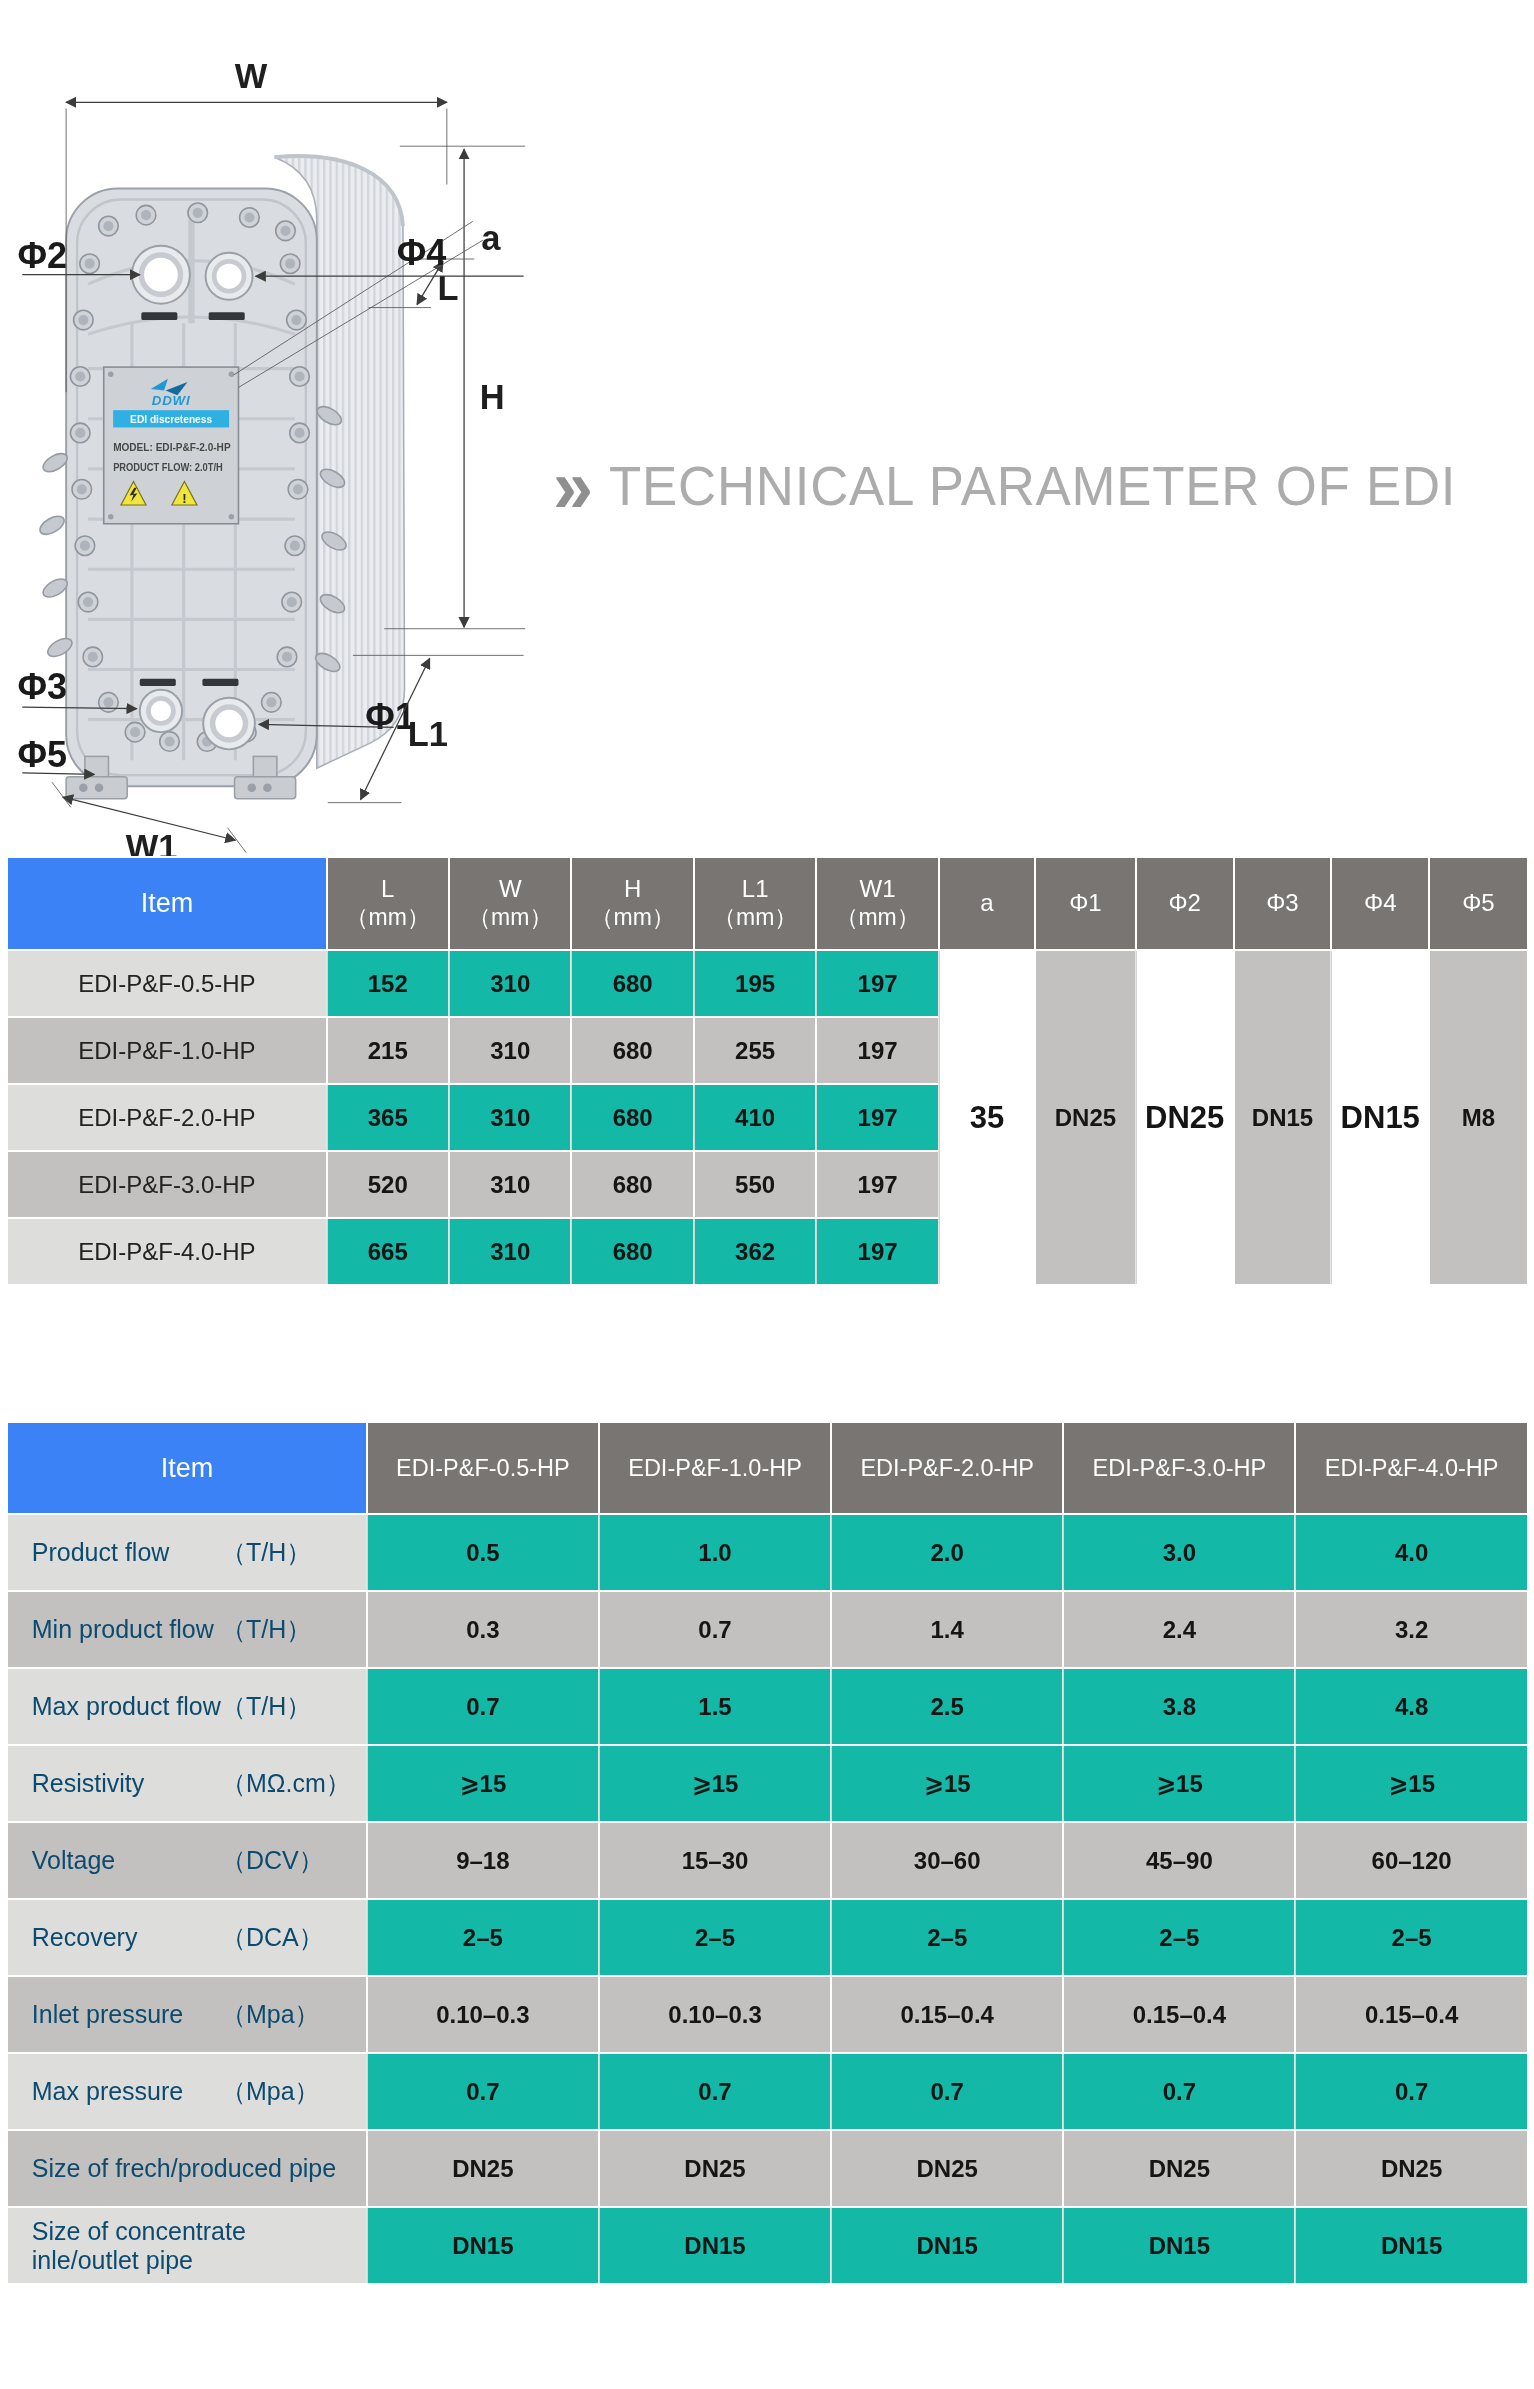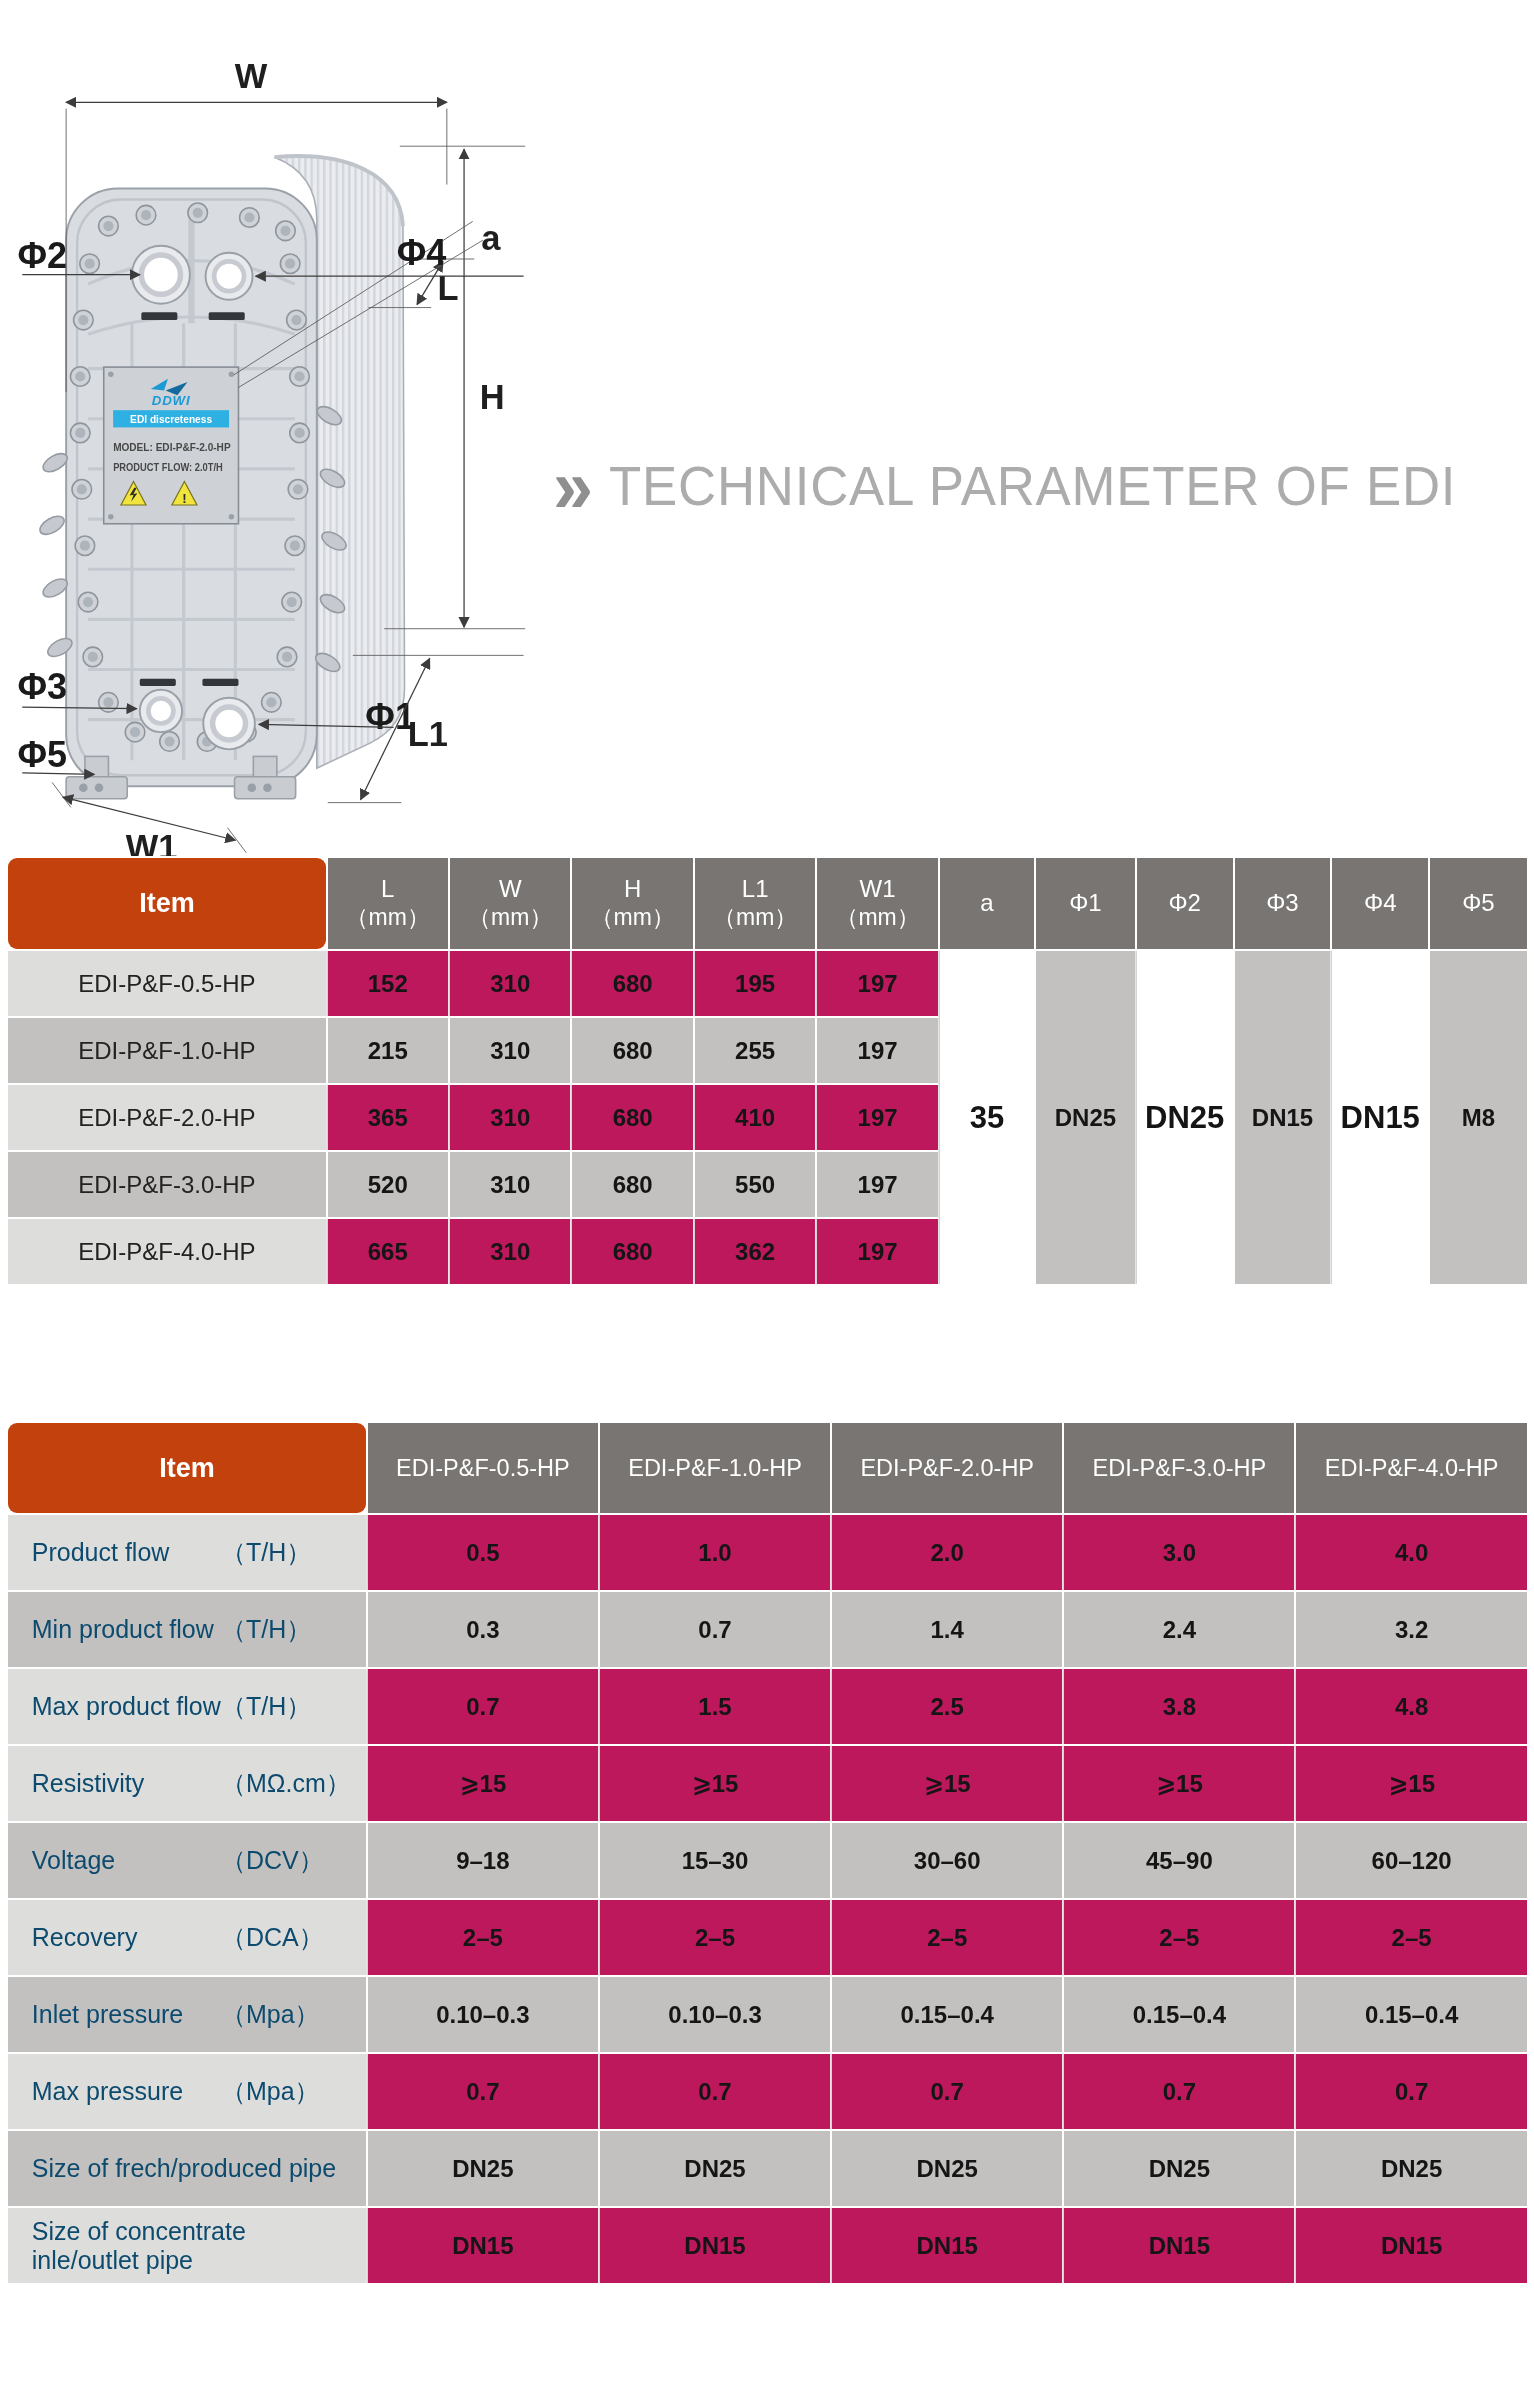--- a/index.html
+++ b/index.html
@@ -18,28 +18,28 @@
   .svgtxt{font-family:"Liberation Sans","DejaVu Sans",sans-serif;}
   .dim-label{font-size:44px;font-weight:600;fill:#1f1f1f;}
   .phi-label{font-size:46px;font-weight:700;fill:#1a1a1a;}
   .dimline{stroke:#3c3c3c;stroke-width:1.6;fill:none;}
   .extline{stroke:#5a5a5a;stroke-width:1.1;fill:none;}
 
   
   .sheet{position:absolute;left:6.3px;right:6.3px;}
   table{border-collapse:separate;border-spacing:2.3px;width:100%;table-layout:fixed;background:#fff;}
   th,td{overflow:hidden;}
-  th.item-h{background:#c2410c;color:#fff;font-size:27px;font-weight:700;text-align:center;border-radius:9px;}
+  th.item-h{background:#3b82f6;color:#fff;font-size:27px;font-weight:400;text-align:center;}
   th.col-h{background:#787572;color:#fff;font-weight:400;text-align:center;vertical-align:middle;}
   .h-main{font-size:24px;line-height:1.2;}
   .h-unit{font-size:23px;line-height:1.2;}
   td{vertical-align:middle;}
   td.val{font-weight:700;font-size:24px;text-align:center;color:#151515;}
   tr.lt td.item-cell{background:#dddddc;}
-  tr.lt td.val{background:#be185d;box-shadow:-1.6px 0 0 #d4d4d2;}
+  tr.lt td.val{background:#14b8a6;box-shadow:-1.6px 0 0 #d4d4d2;}
   tr.dk td{background:#c2c1bf;}
   td.m-w{background:#ffffff;box-shadow:-1.6px 0 0 #d4d4d2;font-weight:700;font-size:31px;text-align:center;color:#151515;}
   td.m-g{background:#c2c1bf;font-weight:700;font-size:24px;text-align:center;color:#151515;}
 
   
   .t1 th{height:89px;}
   .t1 td{height:63px;}
   .t1 td.item-cell{font-size:24px;font-weight:400;color:#222;text-align:center;}
 
   

